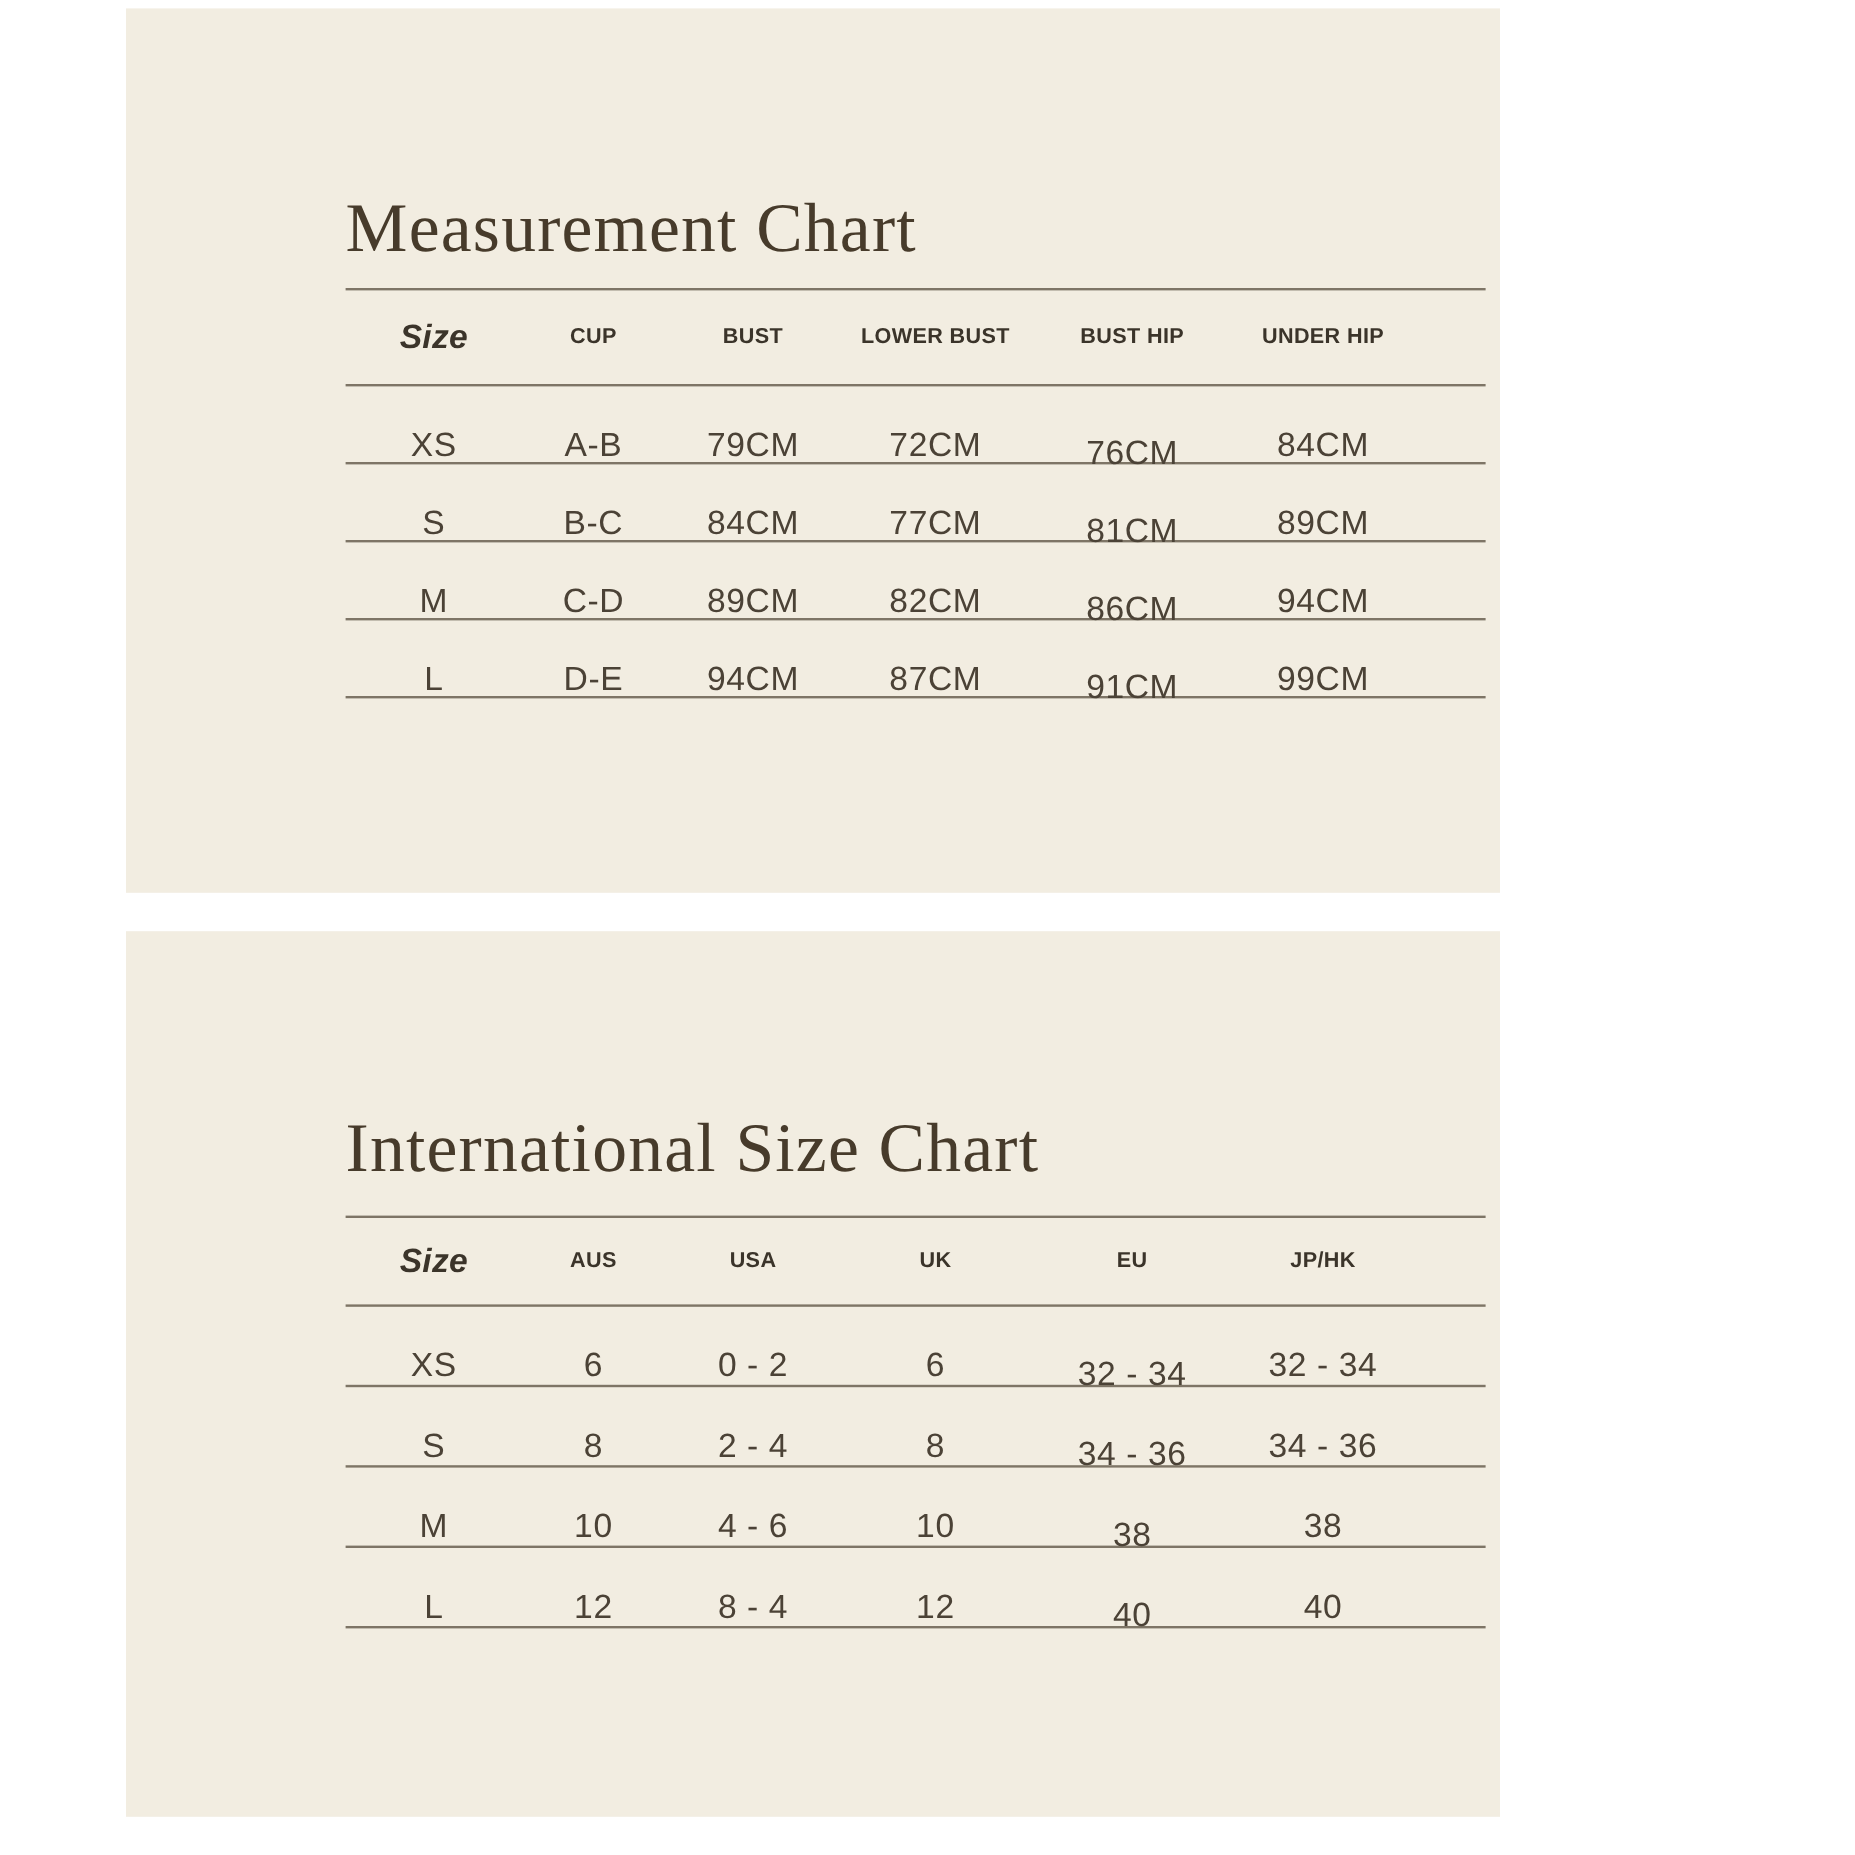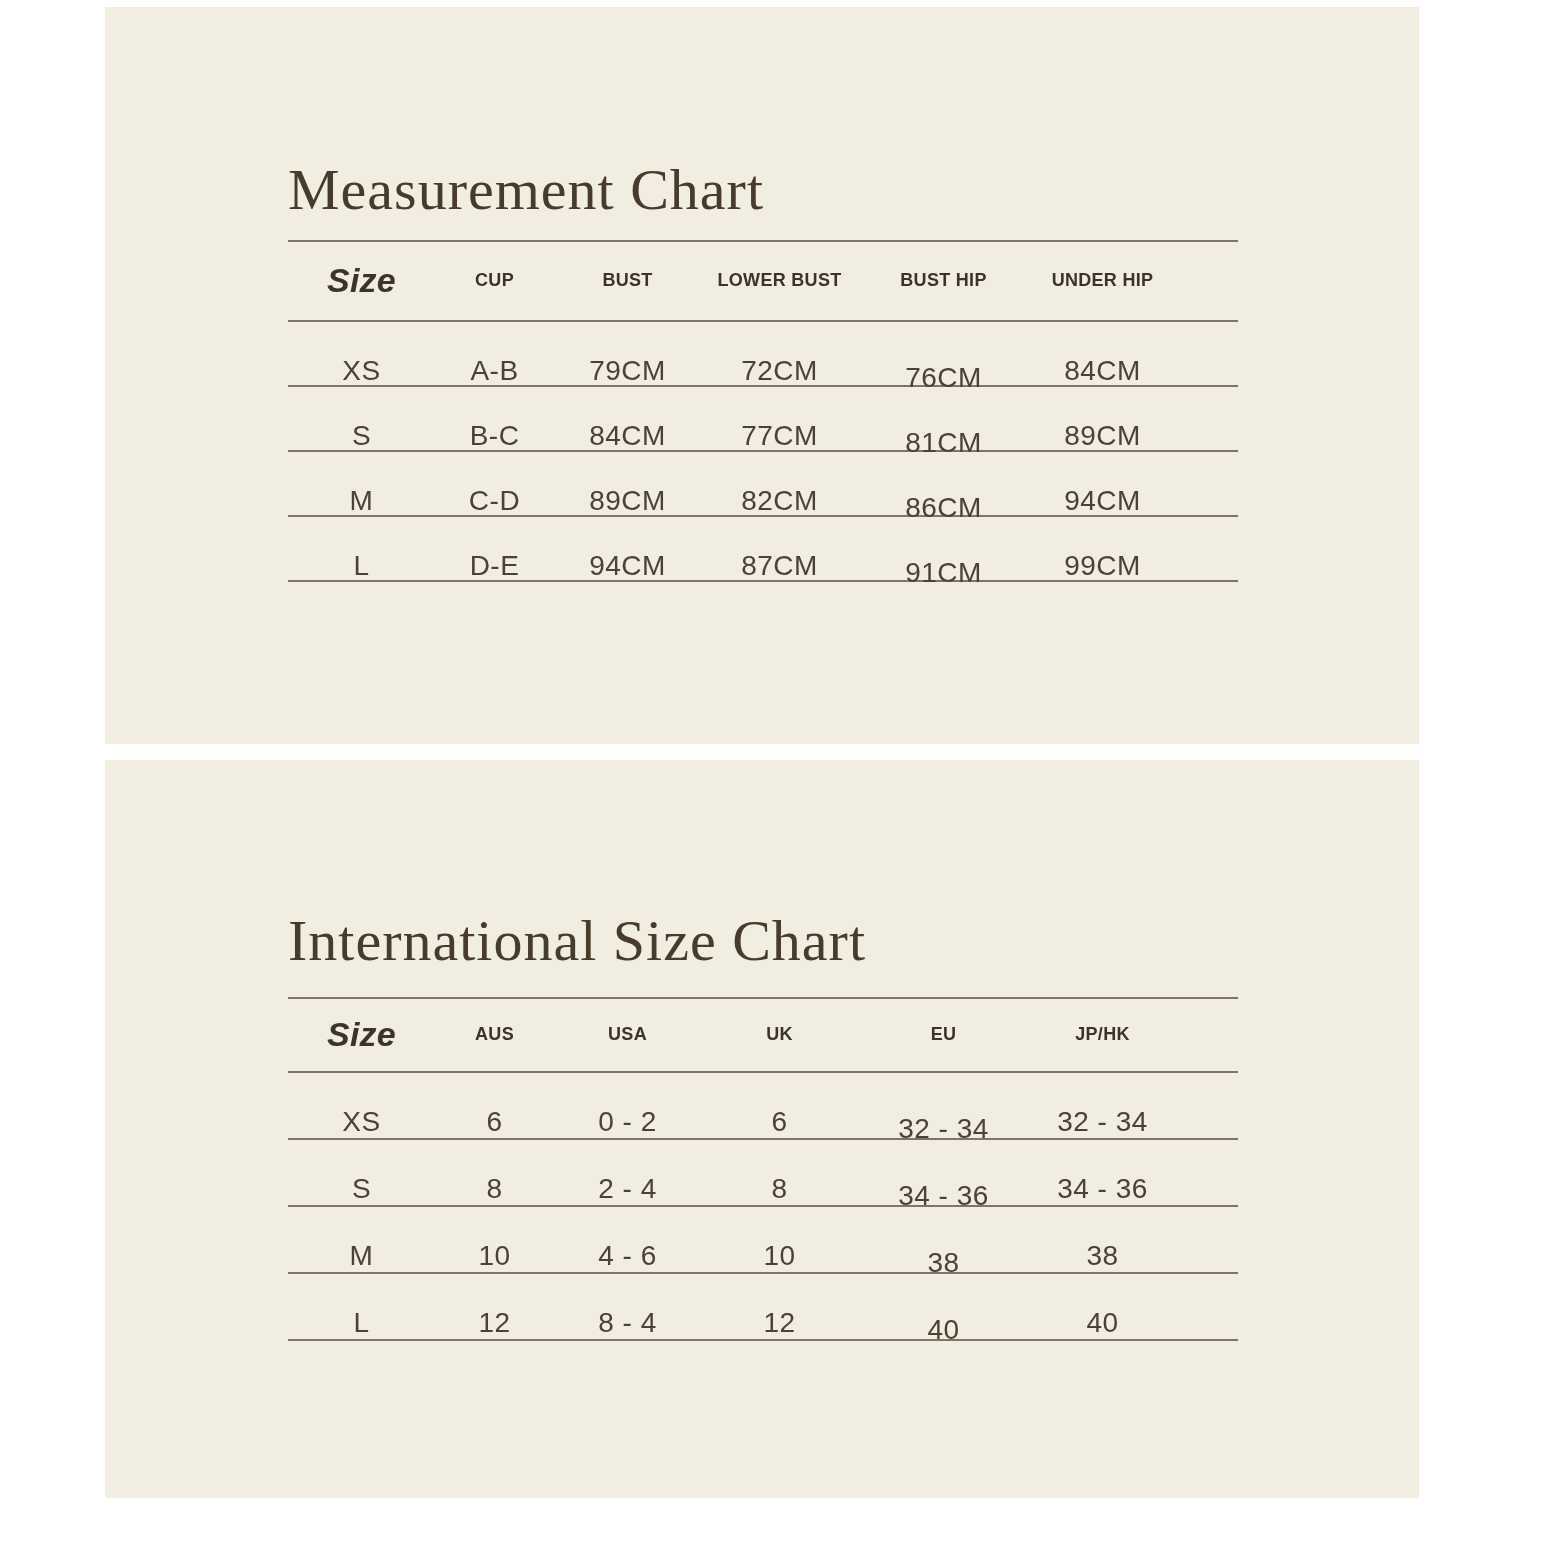--- a/index.html
+++ b/index.html
@@ -4,34 +4,34 @@
 <style>
   html, body { margin: 0; padding: 0; }
   body {
     width: 1546px;
     height: 1546px;
     background: #ffffff;
     font-family: "Liberation Sans", sans-serif;
   }
   .canvas {
     position: relative;
-    width: 1546px;
+    width: 1250px;
     height: 1546px;
     background: var(--page-bg, #ffffff);
     overflow: hidden;
     text-decoration: underline;
   }
   .panel {
     position: absolute;
     left: 105px;
     width: 1314px;
     background: var(--panel-bg, #f2ede1);
   }
   .panel1 { top: 7px;   height: 737px; }
-  .panel2 { top: 760px; height: 738px; }
+  .panel2 { top: 776px; height: 738px; }
 
   .title {
     font-family: "Liberation Serif", serif;
     font-weight: 400;
     font-size: 58px;
     line-height: 1.15;
     letter-spacing: 1px;
     color: var(--title-color, #473b2b);
     margin: 150px 0 0 183px;
   }
@@ -60,21 +60,21 @@
 
   .hcell {
     font-weight: bold;
     font-size: 18px;
     letter-spacing: 0.3px;
     color: var(--header-color, #3b342a);
     white-space: nowrap;
   }
   .hcell.size-col {
     font-style: italic;
-    font-size: 34px;
+    font-size: 28px;
     letter-spacing: 0.2px;
   }
   .cell {
     font-size: 28px;
     letter-spacing: 0.5px;
     color: var(--cell-color, #4b4236);
     white-space: nowrap;
     margin-top: 33px;
   }
   

